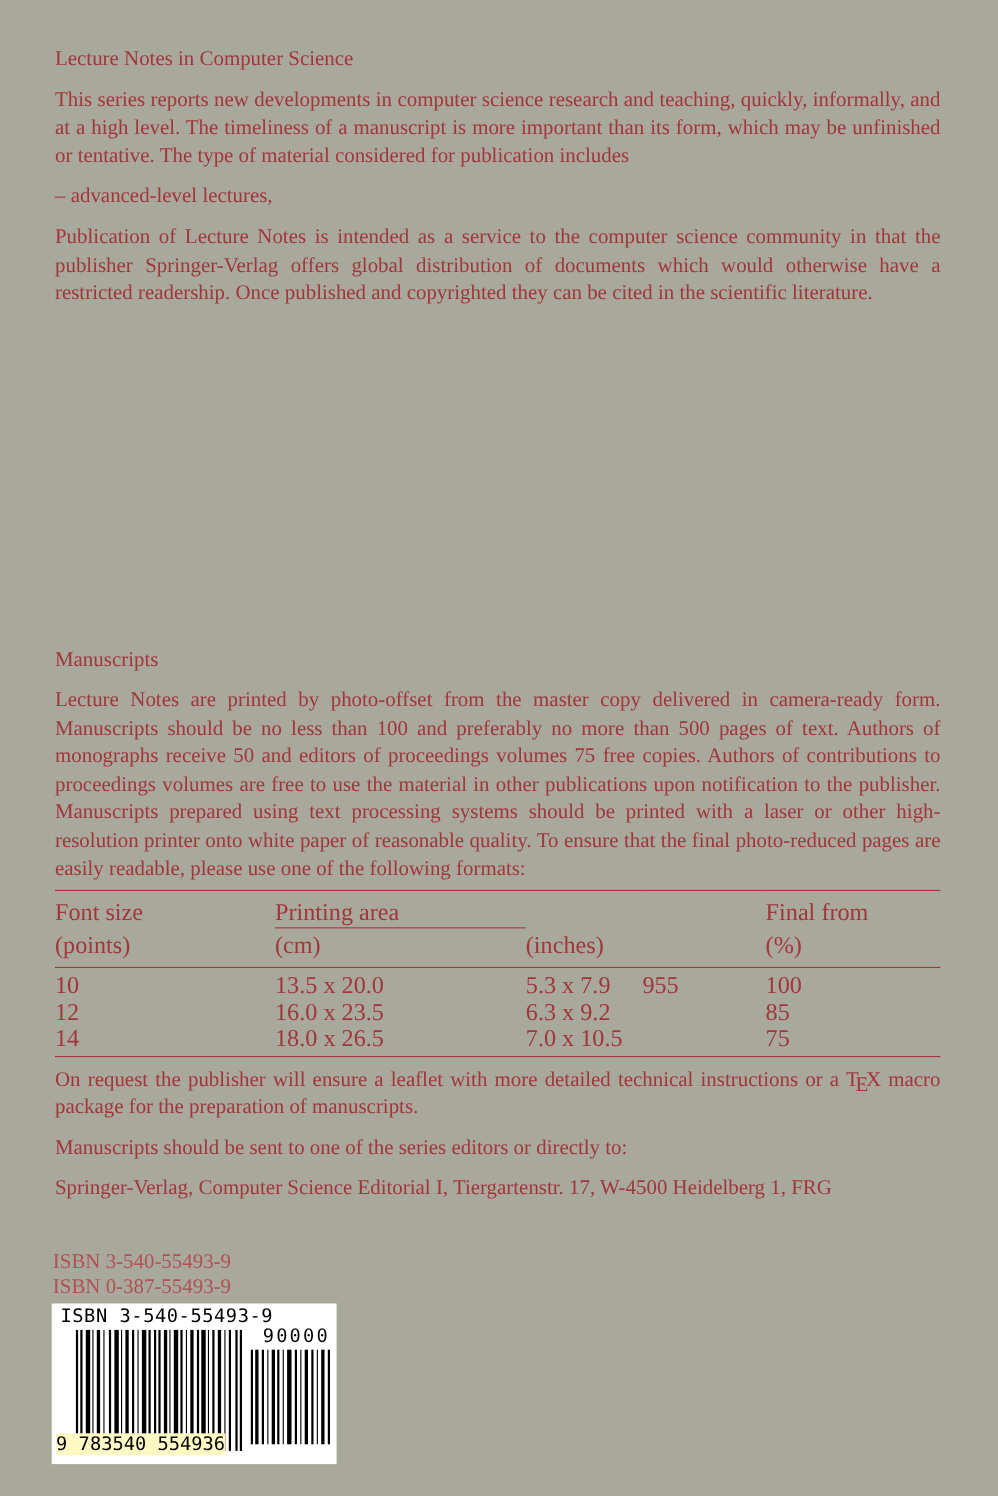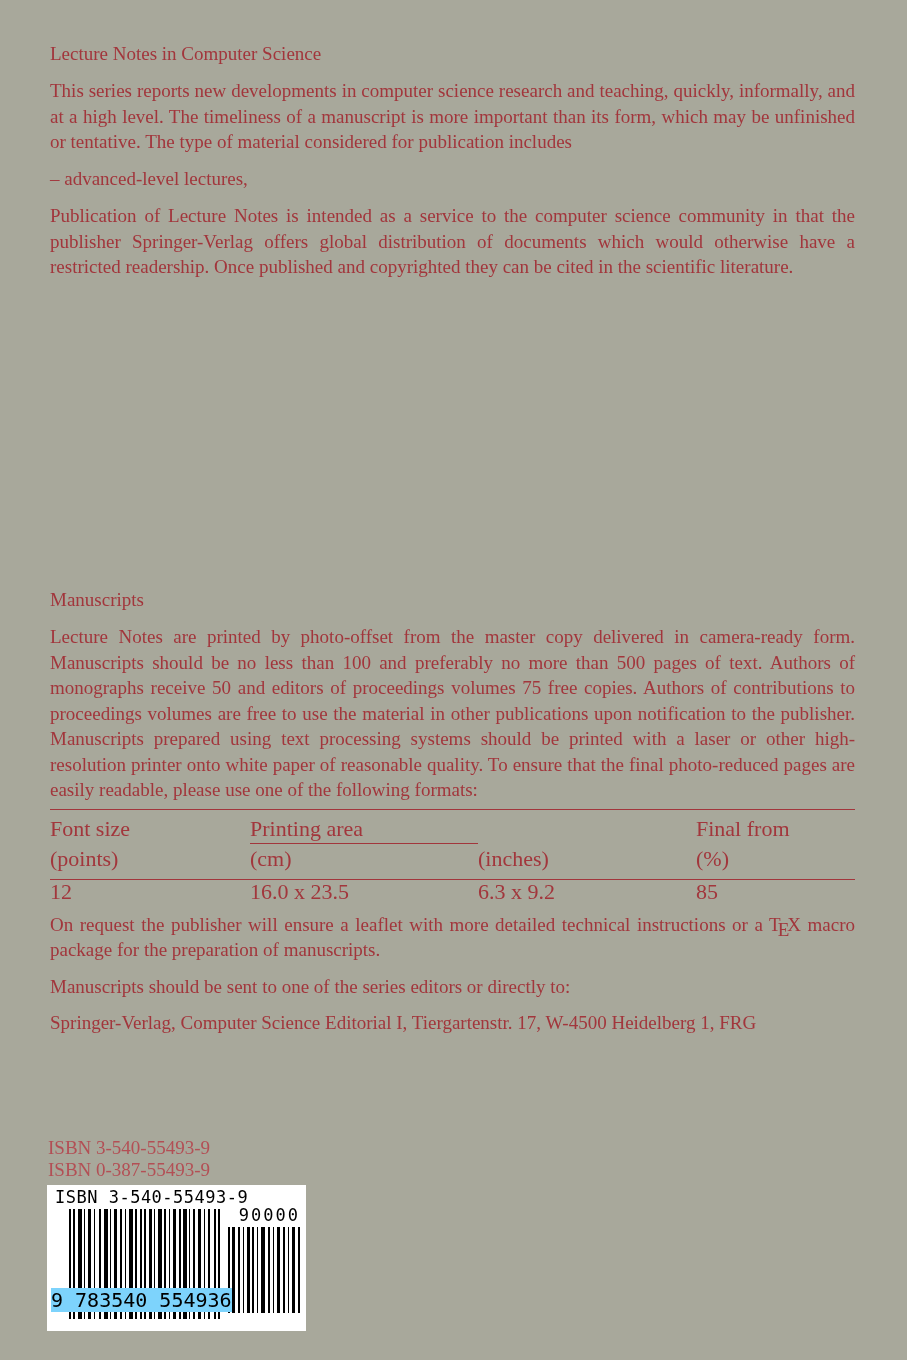--- a/index.html
+++ b/index.html
@@ -24,21 +24,21 @@
   .body-row td { line-height: 24px; }
   .sub-rule { border-bottom: 1px solid #a2363c; display: inline-block; width: 228px; }
   .tex-e { position: relative; top: 5px; margin-left: -3px; margin-right: -2px; }
   .isbn { position: absolute; left: 48px; top: 1137px; font-size: 19px; line-height: 22px; color: #b34f55; }
   .barcode-box {
     position: absolute; left: 47px; top: 1185px; width: 259px; height: 146px;
     background: #ffffff; font-family: "DejaVu Sans Mono", "Liberation Mono", monospace; color: #000;
   }
   .bc-isbn { position: absolute; left: 8px; top: 2px; font-size: 17px; letter-spacing: 0.5px; }
   .bc-addon-num { position: absolute; right: 6px; top: 20px; font-size: 17px; letter-spacing: 2px; }
-  .bc-num { position: absolute; left: 4px; bottom: 19px; font-size: 20px; background: #7dd3fc; }
+  .bc-num { position: absolute; left: 4px; bottom: 8px; font-size: 17px; background: #fef9c3; }
   .bars { position: absolute; left: 22px; top: 24px; height: 110px; width: 152px; }
   .addon-bars { position: absolute; left: 181px; top: 42px; height: 86px; width: 74px; }
   .bars span, .addon-bars span { position: absolute; top: 0; bottom: 0; background: #000; }
 </style>
 </head>
 <body>
 
 <div class="page">
   <div class="heading">Lecture Notes in Computer Science</div>
   <p class="para">This series reports new developments in computer science research and teaching, quickly, informally, and at a high level. The timeliness of a manuscript is more important than its form, which may be unfinished or tentative. The type of material considered for publication includes</p>
@@ -60,25 +60,39 @@
       <td class="rule-top" style="padding-top:4px">Final from</td>
     </tr>
     <tr class="hdr">
       <td class="rule-bottom" style="padding-bottom:6px">(points)</td>
       <td class="rule-bottom">(cm)</td>
       <td class="rule-bottom">(inches)</td>
       <td class="rule-bottom"></td>
       <td class="rule-bottom">(%)</td>
     </tr>
     <tr class="body-row">
+      <td style="padding-top:4px">10</td>
+      <td style="padding-top:4px">13.5 x 20.0</td>
+      <td style="padding-top:4px">5.3 x 7.9</td>
+      <td style="padding-top:4px">955</td>
+      <td style="padding-top:4px">100</td>
+    </tr>
+    <tr class="body-row">
       <td>12</td>
       <td>16.0 x 23.5</td>
       <td>6.3 x 9.2</td>
       <td></td>
       <td>85</td>
+    </tr>
+    <tr class="body-row">
+      <td class="rule-bottom" style="padding-bottom:4px">14</td>
+      <td class="rule-bottom">18.0 x 26.5</td>
+      <td class="rule-bottom">7.0 x 10.5</td>
+      <td class="rule-bottom"></td>
+      <td class="rule-bottom">75</td>
     </tr>
   </tbody>
     </table>
 
   <p class="para" style="margin-top:8px"><span>On request the publisher will ensure a leaflet with more detailed technical instructions or a </span><span><span>T</span><span class="tex-e">E</span><span>X</span></span> <span>macro package for the preparation of manuscripts.</span></p>
   <p class="para">Manuscripts should be sent to one of the series editors or directly to:</p>
   <p class="para">Springer-Verlag, Computer Science Editorial I, Tiergartenstr. 17, W-4500 Heidelberg 1, FRG</p>
 </div>
 
 <div class="isbn">

